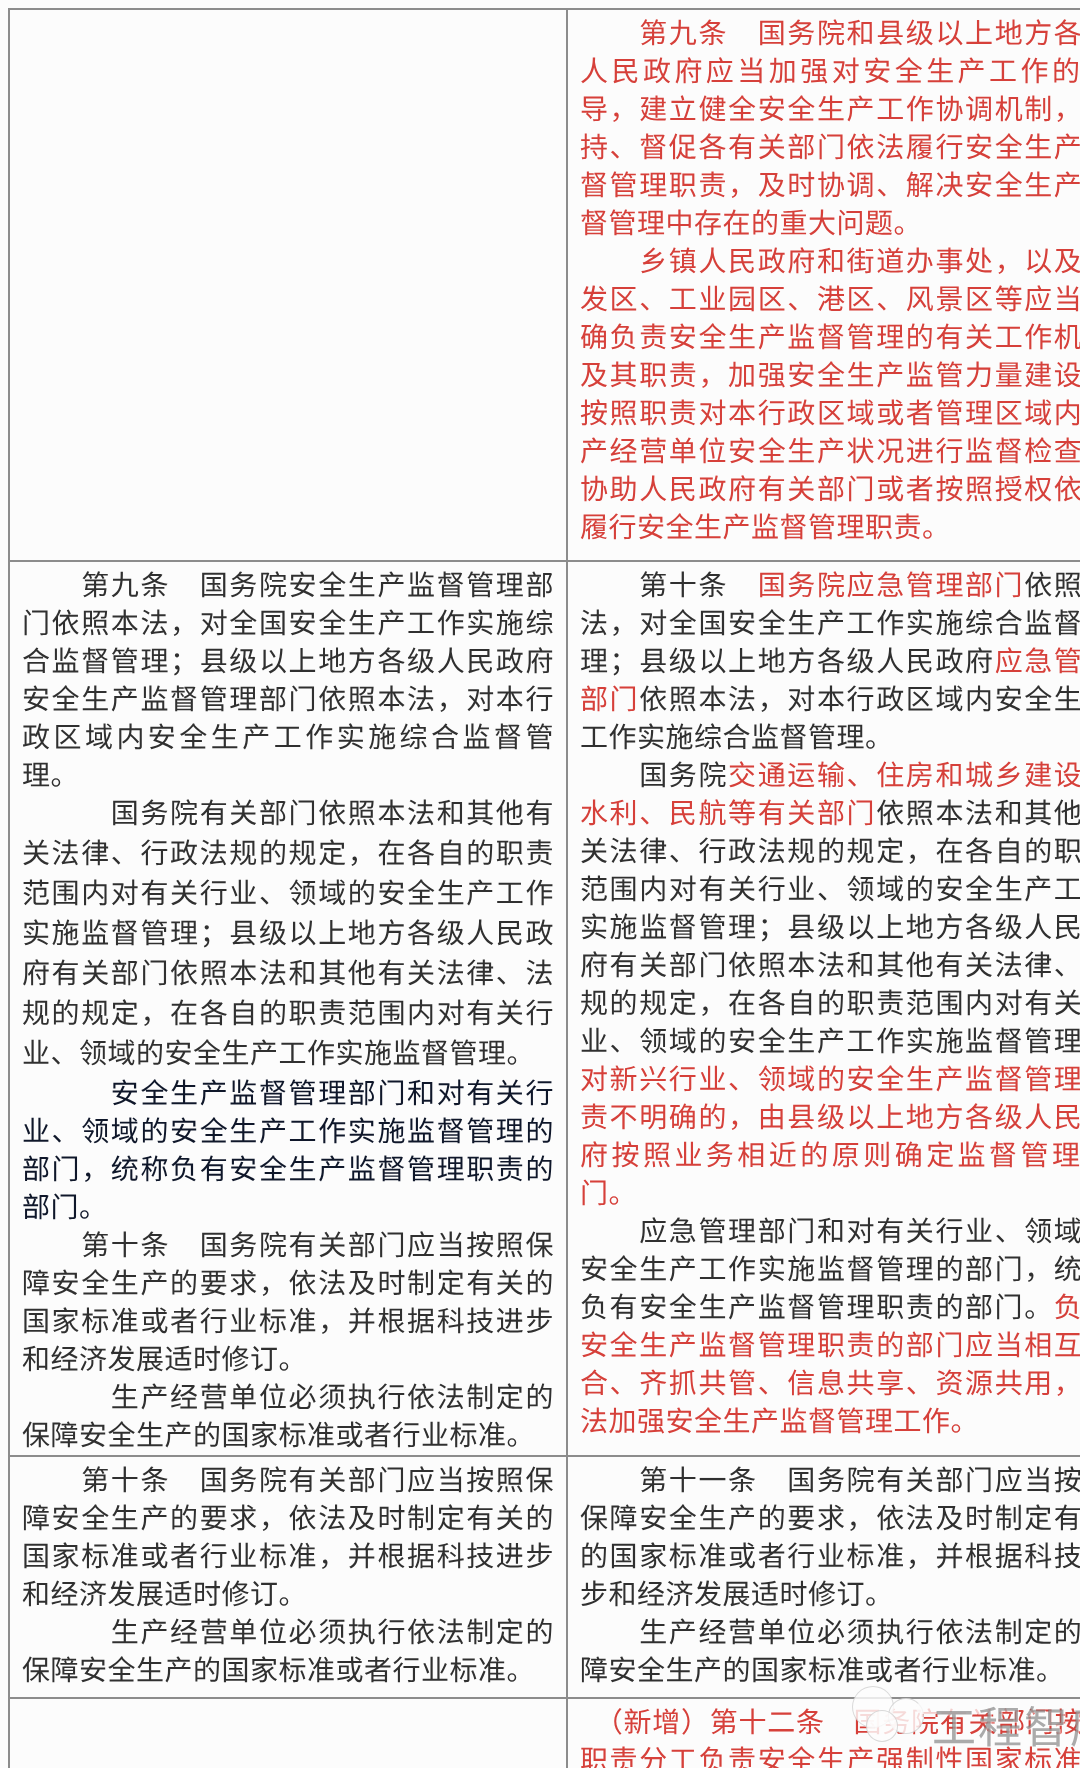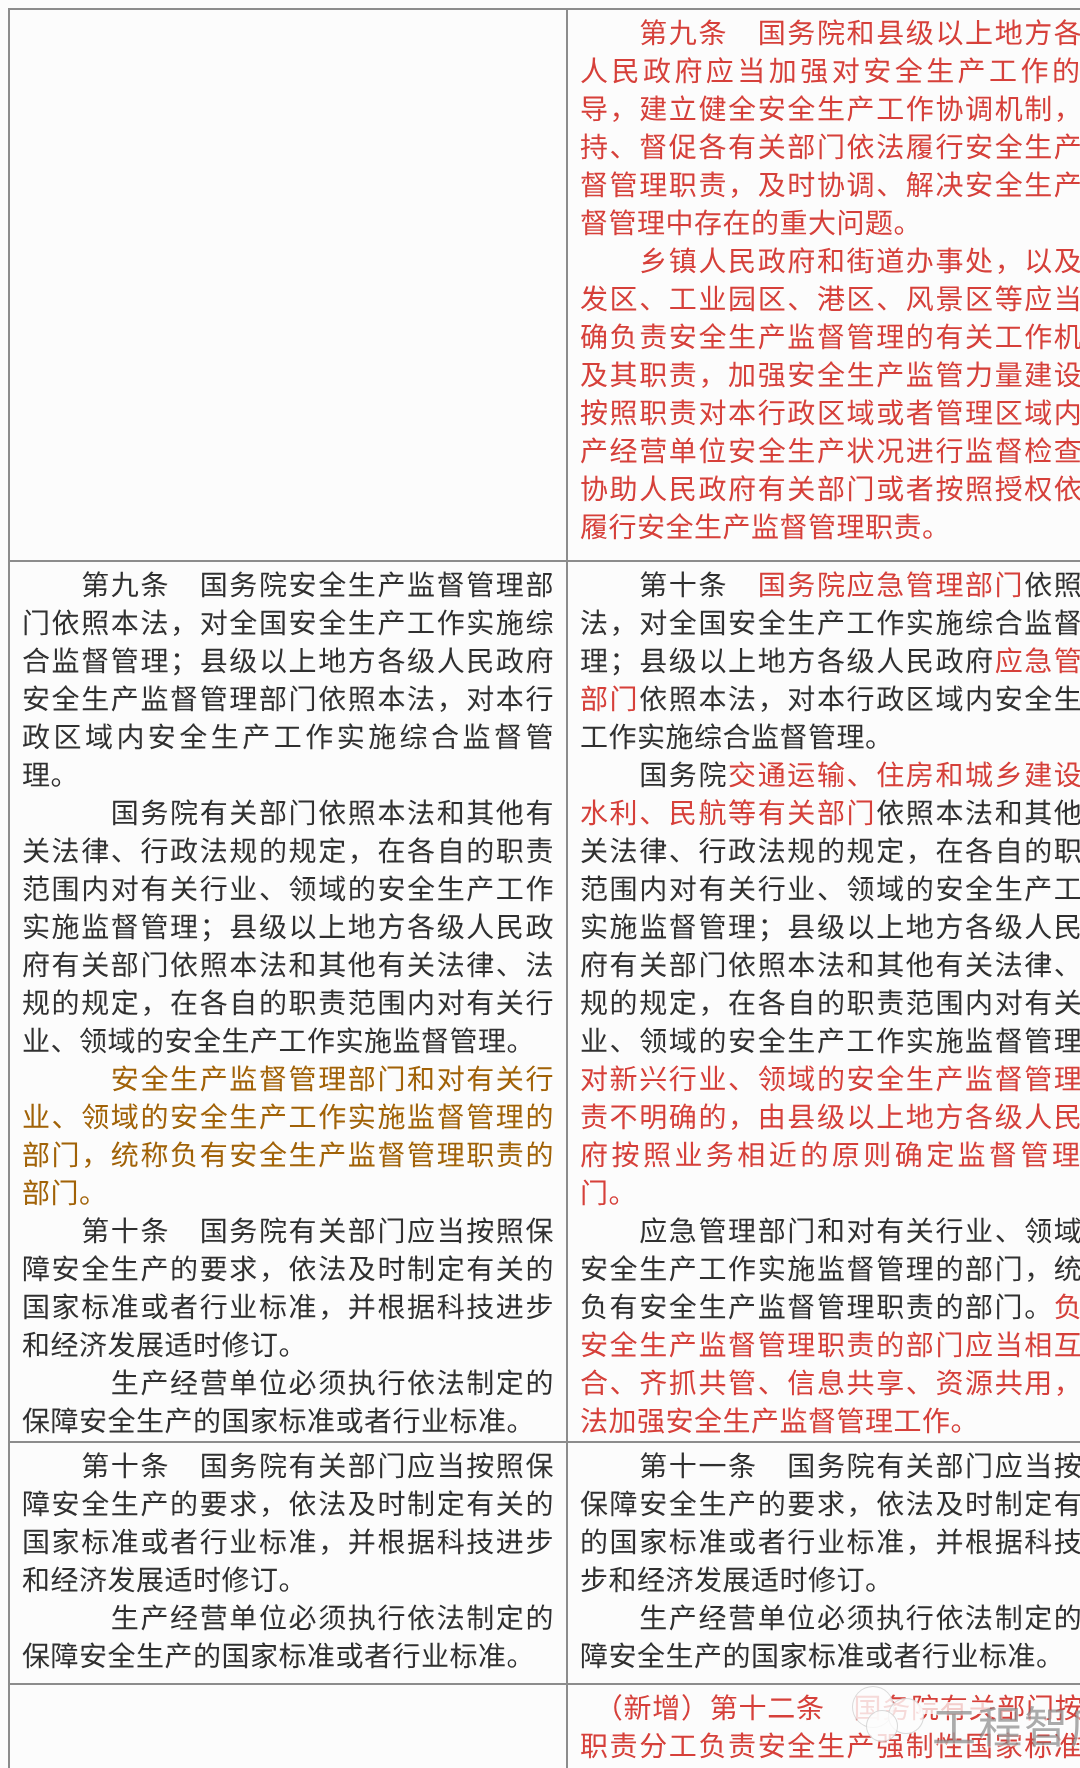--- a/index.html
+++ b/index.html
@@ -80,22 +80,22 @@
         <tr class="row row-1">
           <td class="cell cell-left"></td>
           <td class="cell cell-right">
             <p class="para"><span class="seg" style="color: rgb(214, 64, 58);">　　第九条　国务院和县级以上地方各级人民政府应当加强对安全生产工作的领导，建立健全安全生产工作协调机制，支持、督促各有关部门依法履行安全生产监督管理职责，及时协调、解决安全生产监督管理中存在的重大问题。</span></p>
             <p class="para"><span class="seg" style="color: rgb(214, 64, 58);">　　乡镇人民政府和街道办事处，以及开发区、工业园区、港区、风景区等应当明确负责安全生产监督管理的有关工作机构及其职责，加强安全生产监管力量建设，按照职责对本行政区域或者管理区域内生产经营单位安全生产状况进行监督检查，协助人民政府有关部门或者按照授权依法履行安全生产监督管理职责。</span></p>
           </td>
         </tr>
         <tr class="row row-2">
           <td class="cell cell-left">
             <p class="para"><span class="seg" style="color: rgb(48, 48, 48);">　　第九条　国务院安全生产监督管理部门依照本法，对全国安全生产工作实施综合监督管理；县级以上地方各级人民政府安全生产监督管理部门依照本法，对本行政区域内安全生产工作实施综合监督管理。</span></p>
-            <p class="para"><span class="seg" style="color: rgb(48, 48, 48);">　　　国务院有关部门依照本法和其他有关法律、行政法规的规定，在各自的职责范围内对有关行业、领域的安全生产工作实施监督管理；县级以上地方各级人民政府有关部门依照本法和其他有关法律、法规的规定，在各自的职责范围内对有关行业、领域的安全生产工作实施监督管理。</span></p>
-            <p class="para"><span class="seg" style="color: #a16207;">　　　安全生产监督管理部门和对有关行业、领域的安全生产工作实施监督管理的部门，统称负有安全生产监督管理职责的部门。</span></p>
+            <p class="para"><span class="seg" style="color: rgb(48, 48, 48); font-family: Liberation Mono, monospace;">　　　国务院有关部门依照本法和其他有关法律、行政法规的规定，在各自的职责范围内对有关行业、领域的安全生产工作实施监督管理；县级以上地方各级人民政府有关部门依照本法和其他有关法律、法规的规定，在各自的职责范围内对有关行业、领域的安全生产工作实施监督管理。</span></p>
+            <p class="para"><span class="seg" style="color: #0f172a;">　　　安全生产监督管理部门和对有关行业、领域的安全生产工作实施监督管理的部门，统称负有安全生产监督管理职责的部门。</span></p>
             <p class="para"><span class="seg" style="color: rgb(48, 48, 48);">　　第十条　国务院有关部门应当按照保障安全生产的要求，依法及时制定有关的国家标准或者行业标准，并根据科技进步和经济发展适时修订。</span></p>
             <p class="para"><span class="seg" style="color: rgb(48, 48, 48);">　　　生产经营单位必须执行依法制定的保障安全生产的国家标准或者行业标准。</span></p>
           </td>
           <td class="cell cell-right">
             <p class="para"><span class="seg" style="color: rgb(48, 48, 48);">　　第十条　</span><span class="seg" style="color: rgb(214, 64, 58);">国务院应急管理部门</span><span class="seg" style="color: rgb(48, 48, 48);">依照本法，对全国安全生产工作实施综合监督管理；县级以上地方各级人民政府</span><span class="seg" style="color: rgb(214, 64, 58);">应急管理部门</span><span class="seg" style="color: rgb(48, 48, 48);">依照本法，对本行政区域内安全生产工作实施综合监督管理。</span></p>
             <p class="para"><span class="seg" style="color: rgb(48, 48, 48);">　　国务院</span><span class="seg" style="color: rgb(214, 64, 58);">交通运输、住房和城乡建设、水利、民航等有关部门</span><span class="seg" style="color: rgb(48, 48, 48);">依照本法和其他有关法律、行政法规的规定，在各自的职责范围内对有关行业、领域的安全生产工作实施监督管理；县级以上地方各级人民政府有关部门依照本法和其他有关法律、法规的规定，在各自的职责范围内对有关行业、领域的安全生产工作实施监督管理。</span><span class="seg" style="color: rgb(214, 64, 58);">对新兴行业、领域的安全生产监督管理职责不明确的，由县级以上地方各级人民政府按照业务相近的原则确定监督管理部门。</span></p>
             <p class="para"><span class="seg" style="color: rgb(48, 48, 48);">　　应急管理部门和对有关行业、领域的安全生产工作实施监督管理的部门，统称负有安全生产监督管理职责的部门。</span><span class="seg" style="color: rgb(214, 64, 58);">负有安全生产监督管理职责的部门应当相互配合、齐抓共管、信息共享、资源共用，依法加强安全生产监督管理工作。</span></p>
           </td>
         </tr>
         <tr class="row row-3">

